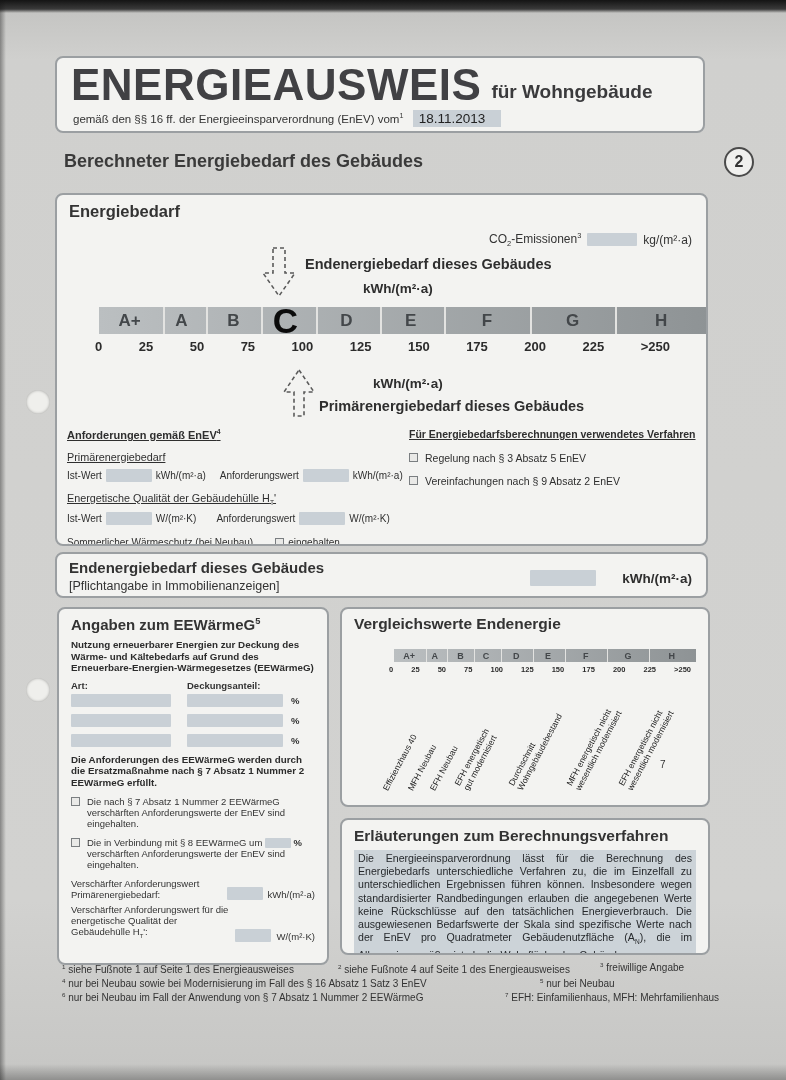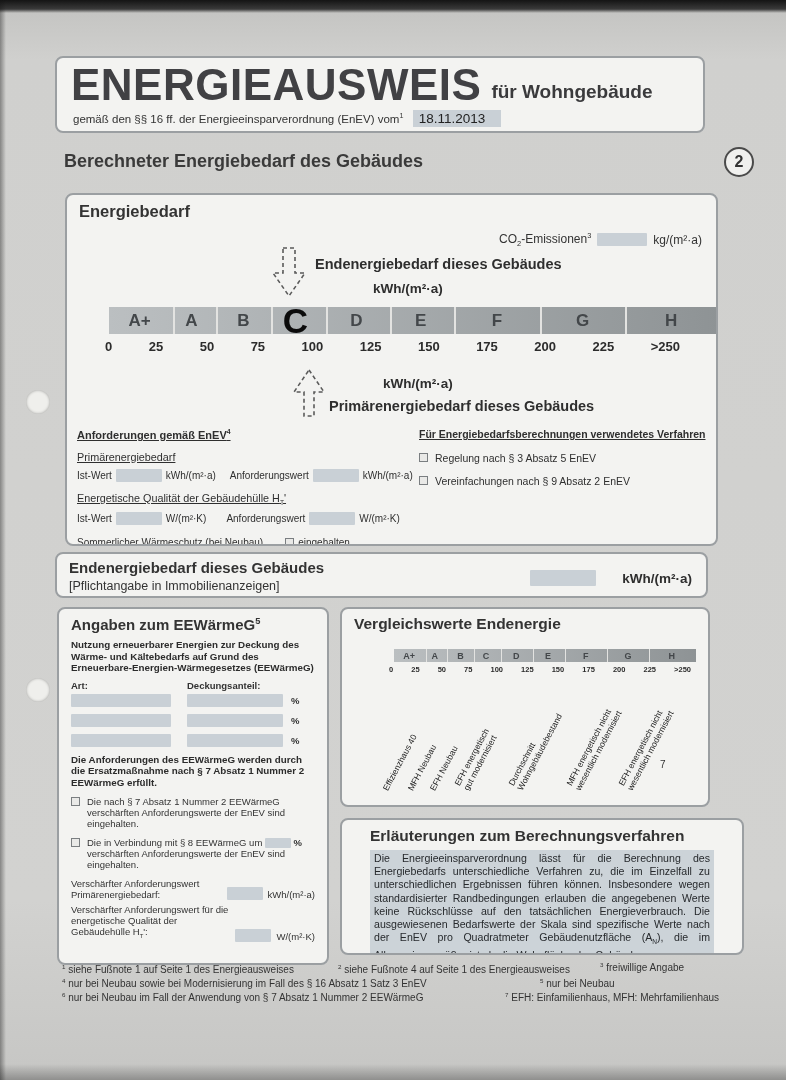--- a/index.html
+++ b/index.html
@@ -35,21 +35,21 @@
   
   .section-title { left:64px; top:151px; font-size:18px; font-weight:bold; color:#3a3a3a; }
   .reg-block { left:435px; top:147px; width:280px; font-size:12px;margin-top:47px; }
   .reg-value { background:#c9d0d6; font-size:10px; font-weight:bold; padding:1px 5px; margin-left:8px; color:#222; }
   .reg-note { font-size:10px; color:#444; margin-top:3px; }
   .page-badge { left:724px; top:147px; width:30px; height:30px; border:2.5px solid #4a4a4a; border-radius:50%;
                 background:#f0f0ee; font-size:16px; font-weight:bold; color:#333;
                 display:flex; align-items:center; justify-content:center; }
 
   
-  .eb-panel { left:65px; top:193px; width:653px; height:353px; }
+  .eb-panel { left:55px; top:193px; width:653px; height:353px; }
   .panel-title { font-size:16.5px; font-weight:bold; color:#333; }
   .co2-row { right:14px; top:36px; display:flex; align-items:center; gap:6px; font-size:12px; }
   .center-label { font-size:14.5px; font-weight:bold; color:#2e2e2e; }
   .band { background:linear-gradient(90deg,#bbbfc1,#8e9395); }
   .band .cls { position:absolute; top:50%; transform:translate(-50%,-50%); font-weight:bold; color:#43474a; }
   .band .cls.sel { color:#0b0b0b; }
   .band .sep { position:absolute; top:0; height:100%; background:#e3e3e1; }
   .band-big { left:42px; top:112px; width:611px; height:27px; }
   .band-big .cls { font-size:17px; }
   .band-big .cls.sel { font-size:35px; }
@@ -75,21 +75,21 @@
   .vgl-panel { left:340px; top:607px; width:370px; height:200px; }
   .band-mini { left:52px; top:40px; width:302px; height:13px; }
   .band-mini .cls { font-size:9px; }
   .band-mini .sep { width:1px; }
   .ticks-mini { left:47px; top:56px; width:302px; font-size:7.5px; }
   .vlabel { position:absolute; bottom:13px; transform:rotate(-62deg); transform-origin:left bottom;
             font-size:8.5px; line-height:9.5px; color:#222; white-space:nowrap; }
   .vlabel span { display:block; }
 
   
-  .erl-panel { left:340px; top:818px; width:404px; height:137px; padding:7px 28px; }
+  .erl-panel { left:340px; top:818px; width:370px; height:137px; padding:7px 12px; }
   .erl-text { margin-top:5px; font-size:10.6px; line-height:13.2px; text-align:justify;
               background:#ccd3d8; padding:2px 4px; color:#26292c; }
 
   
   .fn { position:absolute; font-size:10px; color:#333; white-space:nowrap; }
 </style>
 </head>
 <body>
 
 <div class="scan">

